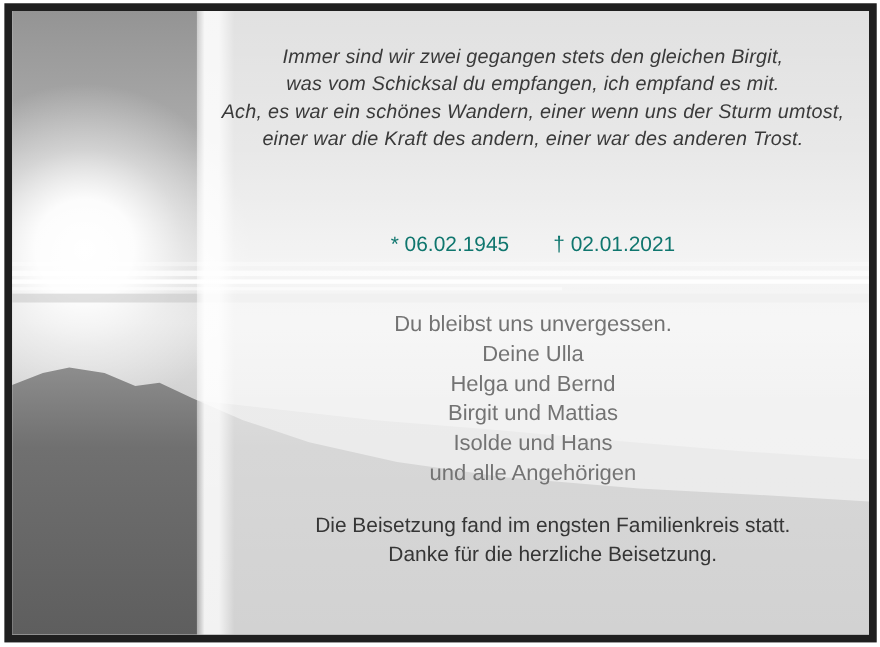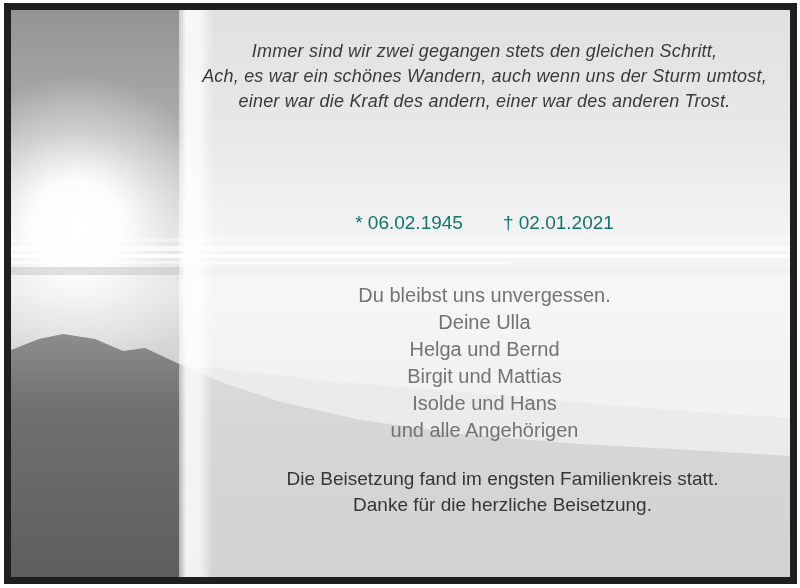--- a/index.html
+++ b/index.html
@@ -143,22 +143,23 @@
       <path fill="#a0a0a0" opacity="0.5" d="M150,352 L240,362 L330,372 L430,380 L540,390 L660,400 L779,408 L779,567 L150,567 Z"></path>
 
       <path fill="url(#mtnGrad)" d="M0,340 L28,329 L52,324 L84,329 L112,341 L134,338 L164,352 L210,372 L270,392 L350,410 L450,424 L570,434 L680,440 L779,446 L779,567 L0,567 Z"></path>
     </svg>
 
     <div class="fade-overlay"></div>
 
     <div class="content">
 
       <div class="block poem">
-        <div>Immer sind wir zwei gegangen stets den gleichen Schritt,</div>
-        <div>Ach, es war ein schönes Wandern, auch wenn uns der Sturm umtost,</div>
+        <div>Immer sind wir zwei gegangen stets den gleichen Birgit,</div>
+        <div>was vom Schicksal du empfangen, ich empfand es mit.</div>
+        <div>Ach, es war ein schönes Wandern, einer wenn uns der Sturm umtost,</div>
         <div>einer war die Kraft des andern, einer war des anderen Trost.</div>
       </div>
 
 
       <div class="block dates">
         <span class="date-item">* 06.02.1945</span><span class="date-item">† 02.01.2021</span>
       </div>
 
       <div class="block family">
         <div>Du bleibst uns unvergessen.</div>

